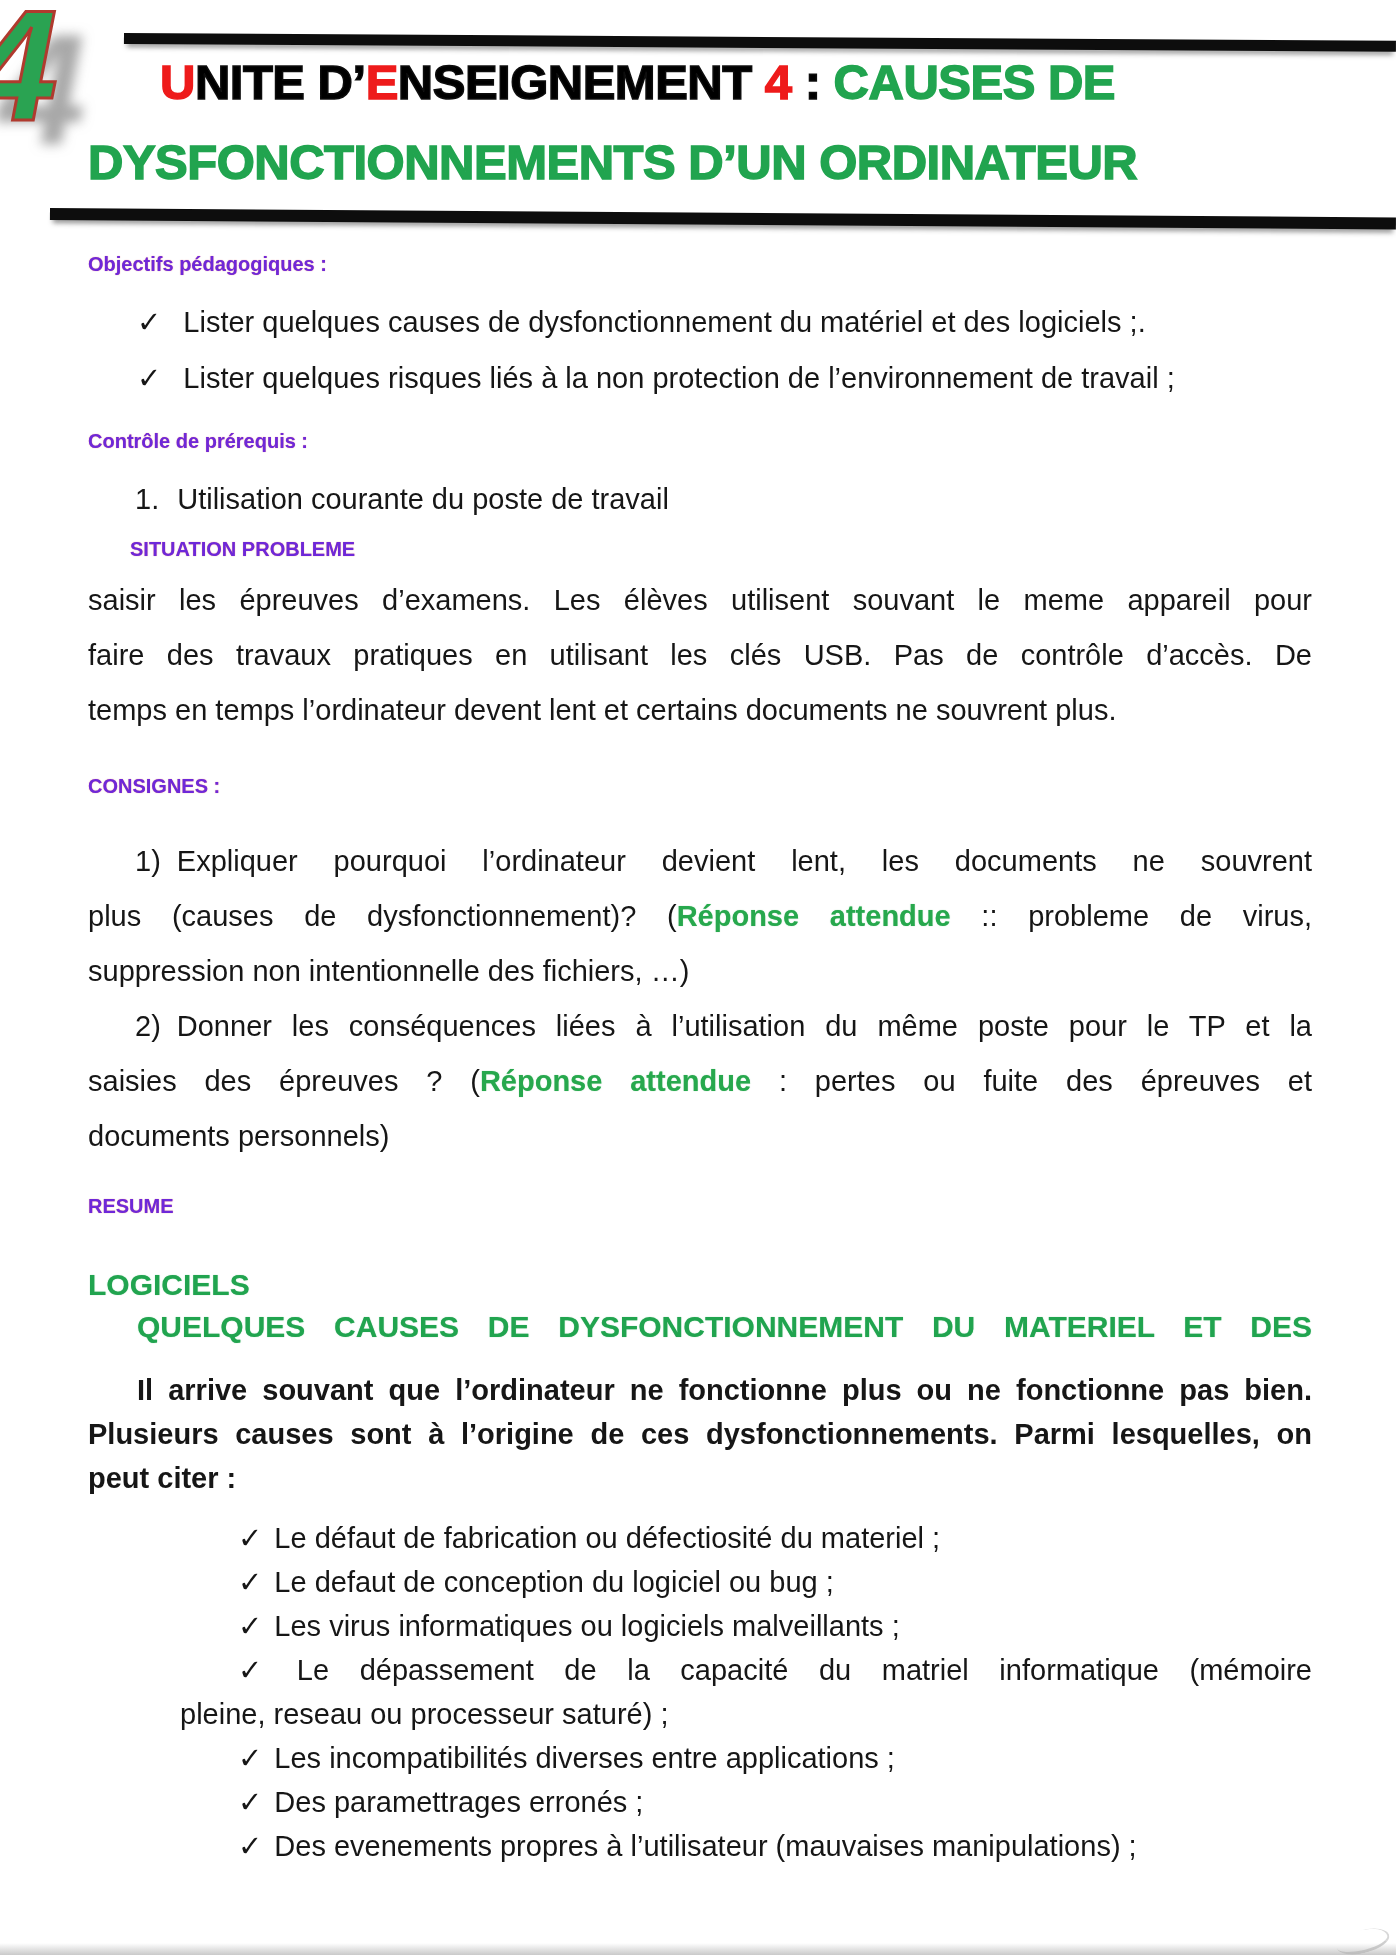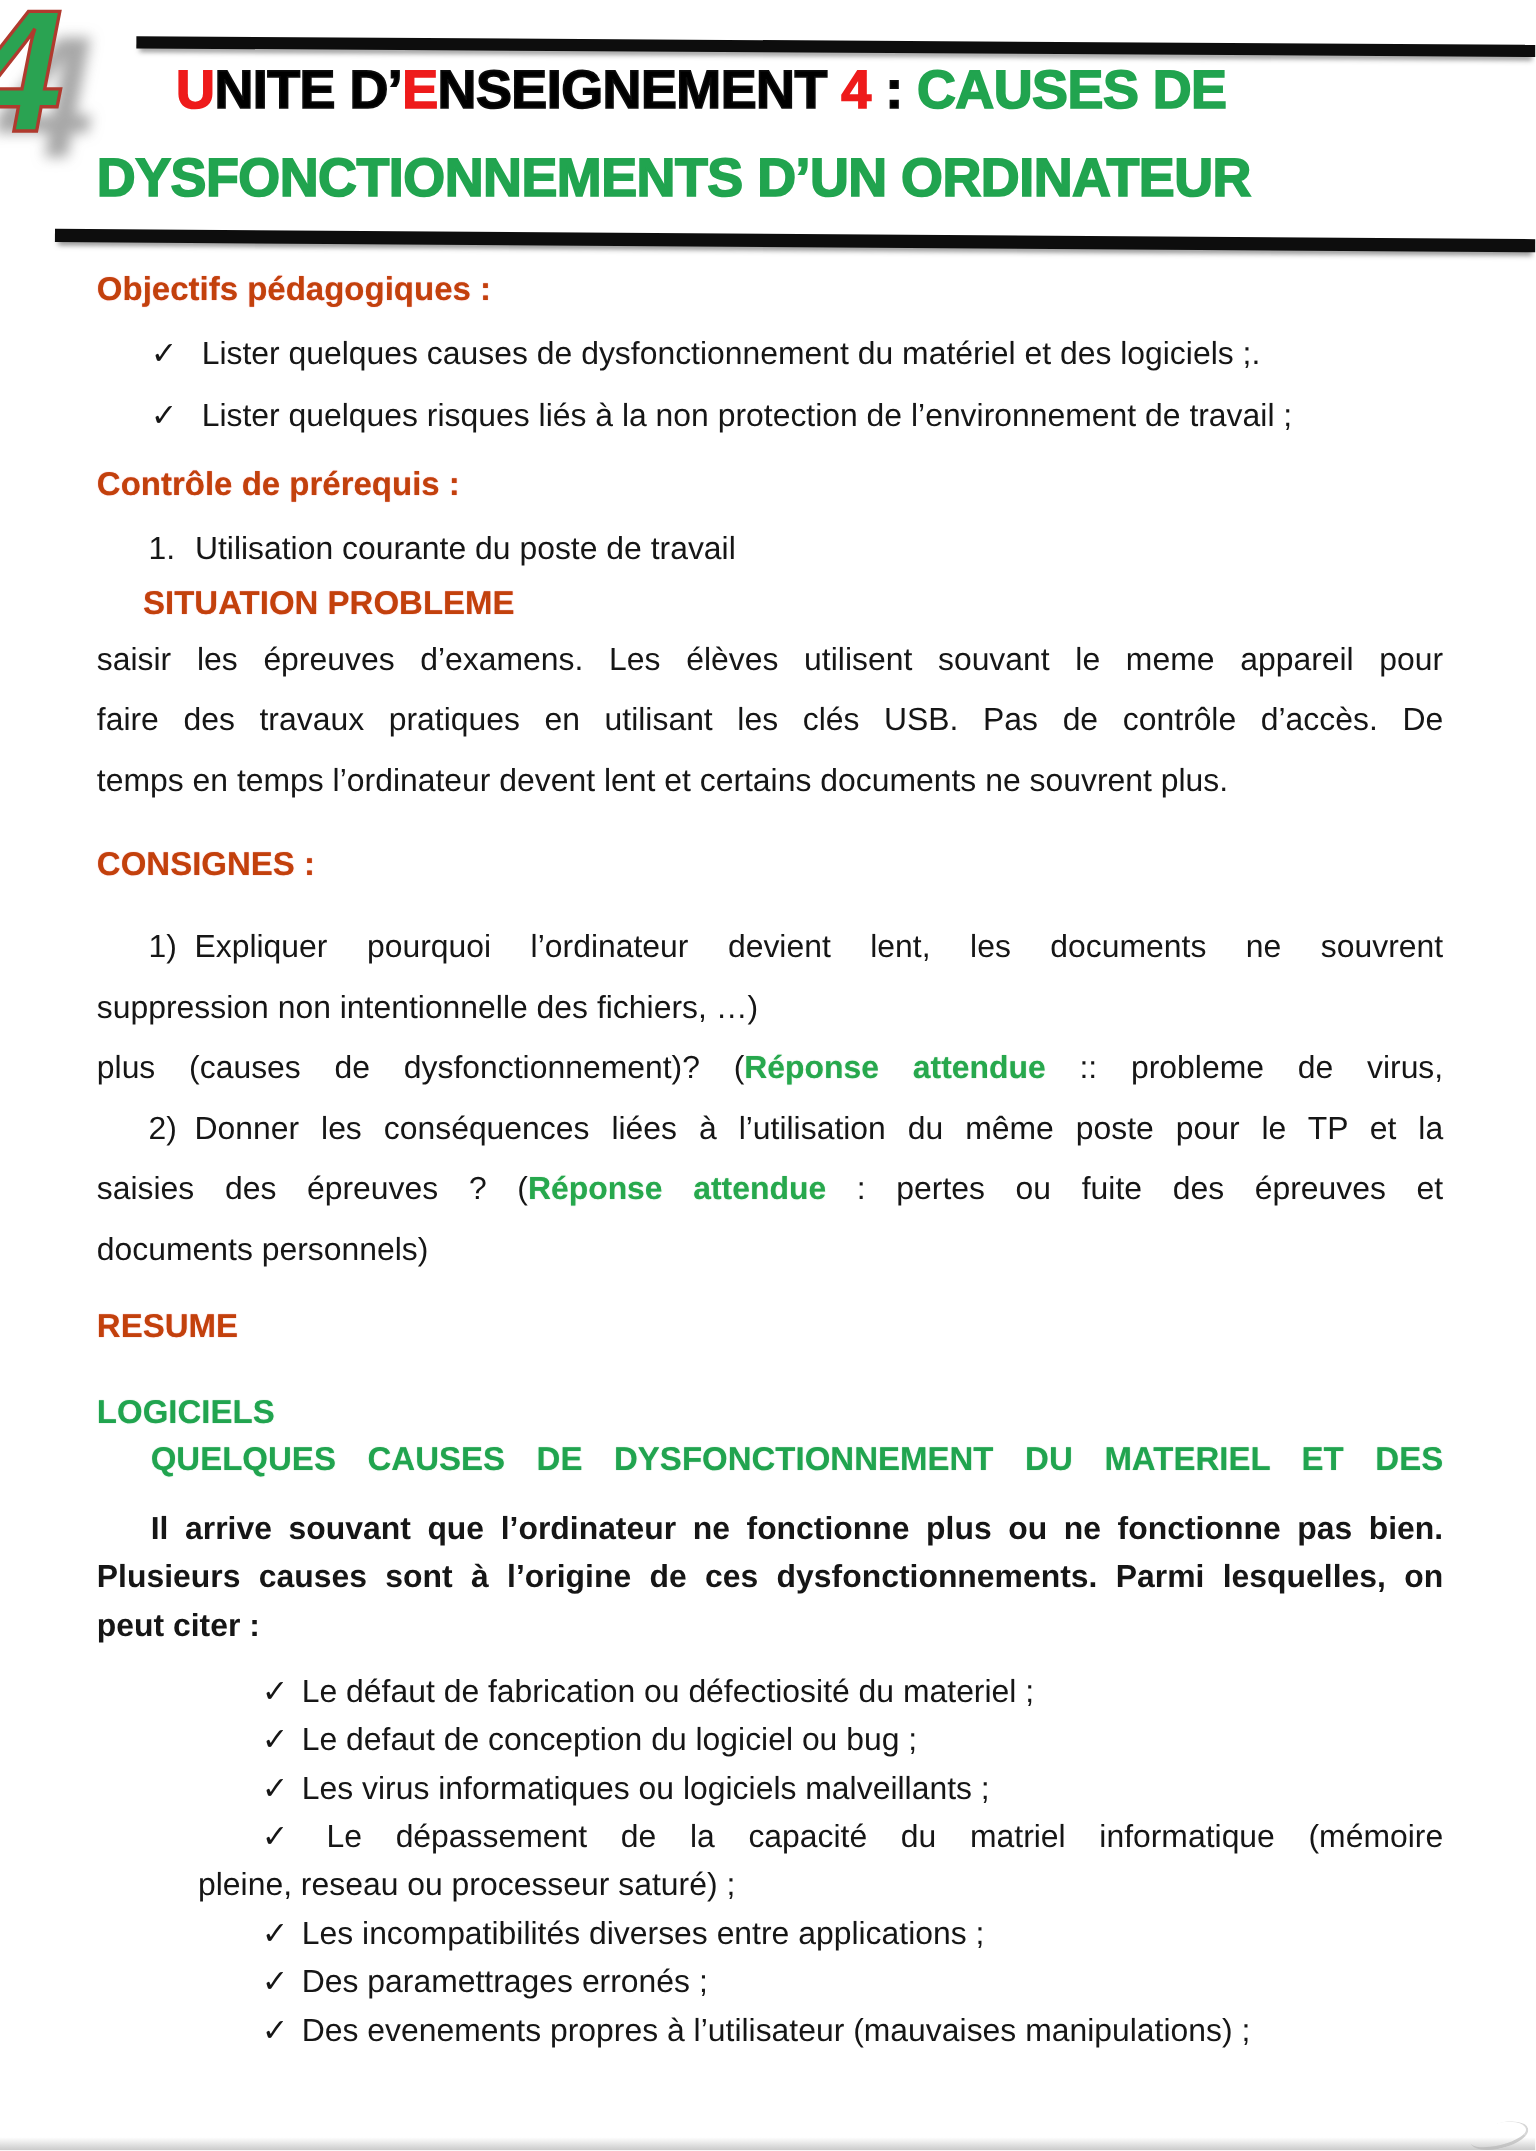--- a/index.html
+++ b/index.html
@@ -34,21 +34,21 @@
     padding:0 84px 0 88px;}
   
   .title{margin:0;font-size:49px;line-height:54px;font-weight:bold;
     letter-spacing:-0.5px;white-space:nowrap;}
   .title.l1{margin-top:55px;padding-left:72px;}
   .title.l2{margin-top:26px;}
   .c-red{color:#ee1b1b;-webkit-text-stroke:1.5px #ee1b1b;}
   .c-black{color:#000000;-webkit-text-stroke:1.5px #0d0d0d;}
   .c-green{color:#21a44f;-webkit-text-stroke:1.5px #21a44f;}
   
-  .h-red{color:#c2410c;font-size:30px;font-weight:bold;line-height:36px;margin:0;
+  .h-red{color:#6d28d9;font-size:20px;font-weight:bold;line-height:36px;margin:0;
     text-shadow:0 0 1px rgba(232,18,28,0.55);}
   #h-objectifs{margin-top:57px;}
   #h-controle{margin-top:27px;}
   #h-situation{margin-top:14px;margin-left:42px;}
   #h-consignes{margin-top:30px;}
   #h-resume{margin-top:24px;}
   
   .ln{font-size:29px;}
   .dbl .ln{line-height:55px;}
   .sgl .ln{line-height:44px;}
@@ -112,22 +112,22 @@
     <div class="para dbl" id="situation-para">
       <div class="ln jl">saisir les épreuves d’examens. Les élèves utilisent souvant le meme appareil pour</div>
       <div class="ln jl">faire des travaux pratiques en utilisant les clés USB. Pas de contrôle d’accès. De</div>
       <div class="ln">temps en temps l’ordinateur devent lent et certains documents ne souvrent plus.</div>
     </div>
 
     <h2 class="h-red" id="h-consignes">CONSIGNES :</h2>
 
     <div class="para dbl" id="consigne-1">
       <div class="ln jl ind"><span class="qnum">1)</span><span>Expliquer pourquoi l’ordinateur devient lent, les documents ne souvrent</span></div>
+      <div class="ln jl"><span>plus (causes de dysfonctionnement)? (</span><span class="green-b">Réponse attendue</span><span> :: probleme de virus,</span></div>
       <div class="ln">suppression non intentionnelle des fichiers, …)</div>
-      <div class="ln jl"><span>plus (causes de dysfonctionnement)? (</span><span class="green-b">Réponse attendue</span><span> :: probleme de virus,</span></div>
     </div>
 
     <div class="para dbl" id="consigne-2">
       <div class="ln jl ind"><span class="qnum">2)</span><span>Donner les conséquences liées à l’utilisation du même poste pour le TP et la</span></div>
       <div class="ln jl"><span>saisies des épreuves ? (</span><span class="green-b">Réponse attendue</span><span> : pertes ou fuite des épreuves et</span></div>
       <div class="ln">documents personnels)</div>
     </div>
 
     <h2 class="h-red" id="h-resume">RESUME</h2>
 

